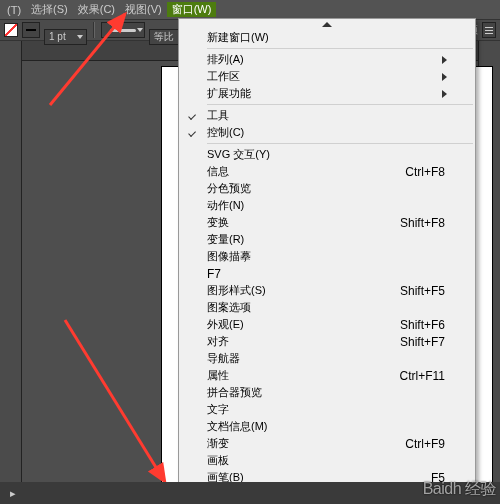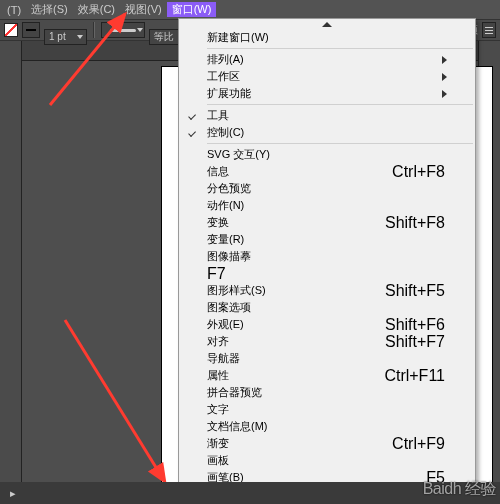--- a/index.html
+++ b/index.html
@@ -1,21 +1,21 @@
 <!DOCTYPE html>
 <html><head>
 <meta charset="utf-8">
 <style>
   * { margin:0; padding:0; box-sizing:border-box; }
   html, body { width:500px; height:504px; overflow:hidden; }
   body { font-family:"Microsoft YaHei", Arial, sans-serif; font-size:11px; background:#3a3a3a; position:relative; color:#ccc; }
 
   .menubar { height:19px; background:#535353; display:flex; align-items:center; padding-left:2px; font-size:11px; }
   .menubar span { padding:0 5px; cursor:default; }
-  .menubar span.active { background:#8b5cf6; color:#fff; }
+  .menubar span.active { background:#4d7c0f; color:#fff; }
 
   .toolbar { height:22px; background:#4b4b4b; border-top:1px solid #333; border-bottom:1px solid #333; display:flex; align-items:center; padding:0 4px; gap:4px; }
   .toolbar .swatch { width:14px; height:14px; border:1px solid #222; }
   .toolbar .combo { background:#444; border:1px solid #222; padding:0 20px 0 4px; height:16px; position:relative; display:flex; align-items:center; font-size:10px;margin-top:13px; }
   .toolbar .combo::after { content:""; position:absolute; right:3px; top:5px; border-left:3px solid transparent; border-right:3px solid transparent; border-top:4px solid #ccc; }
   .toolbar .divider { width:0; height:16px; border-left:1px solid #333; border-right:1px solid #666; margin:0 2px; }
   .toolbar .btn-icon { width:22px; height:16px; background:#444; border:1px solid #222; display:flex; align-items:center; justify-content:center; position:relative; }
   .toolbar .btn-icon .chev { position:absolute; right:1px; top:5px; border-left:3px solid transparent; border-right:3px solid transparent; border-top:4px solid #ccc; }
   .toolbar .num-box { background:#444; border:1px solid #222; width:20px; height:16px; display:flex; align-items:center; justify-content:center; font-size:10px; }
   .secondbar { height:20px; background:#414141; border-bottom:1px solid #222; display:flex; align-items:center; padding-left:4px; }
@@ -27,21 +27,21 @@
 
   .annot { position:absolute; pointer-events:none; }
   .annot line { stroke:#ff3b30; stroke-width:3; }
   .annot polygon { fill:#ff3b30; }
 
   
   .menu { position:absolute; left:178px; top:18px; width:298px; background:#f0f0f0; border:1px solid #999; box-shadow:3px 3px 4px rgba(0,0,0,.3); color:#000; font-size:11px; }
   .menu .row { display:flex; align-items:center; height:17px; padding:0 24px 0 0; position:relative; }
   .menu .gutter { width:28px; display:flex; align-items:center; justify-content:center; }
   .menu .label { flex:1; }
-  .menu .short { color:#000; font-size:16px; padding-right:6px;text-align:right; }
+  .menu .short { color:#000; font-size:12px; padding-right:6px;text-align:right; }
   .menu .sep { height:1px; margin:2px 2px 2px 28px; border-top:1px solid #d0d0d0; }
   .menu .check::before { content:""; display:block; width:6px; height:3px; border-left:1.5px solid #333; border-bottom:1.5px solid #333; transform:rotate(-45deg) translate(-1px,-1px); }
   .menu .arrow-r { margin-left:auto; width:0; height:0; border-top:4px solid transparent; border-bottom:4px solid transparent; border-left:5px solid #333; margin-right:4px; }
   .top-arrow { display:flex; justify-content:center; height:10px; align-items:center; }
   .top-arrow::before { content:""; border-left:5px solid transparent; border-right:5px solid transparent; border-bottom:5px solid #333; }
 
   .watermark { position:absolute; right:4px; bottom:4px; font-size:16px; color:rgba(255,255,255,.6); text-shadow:0 0 2px #000; font-family:Arial; letter-spacing:-.5px;margin-left:40px; }
 
   .footer { position:absolute; left:0; bottom:0; height:22px; right:0; background:#3a3a3a; display:flex; align-items:center; padding-left:4px; }
   .footer span { padding:0 6px; }

